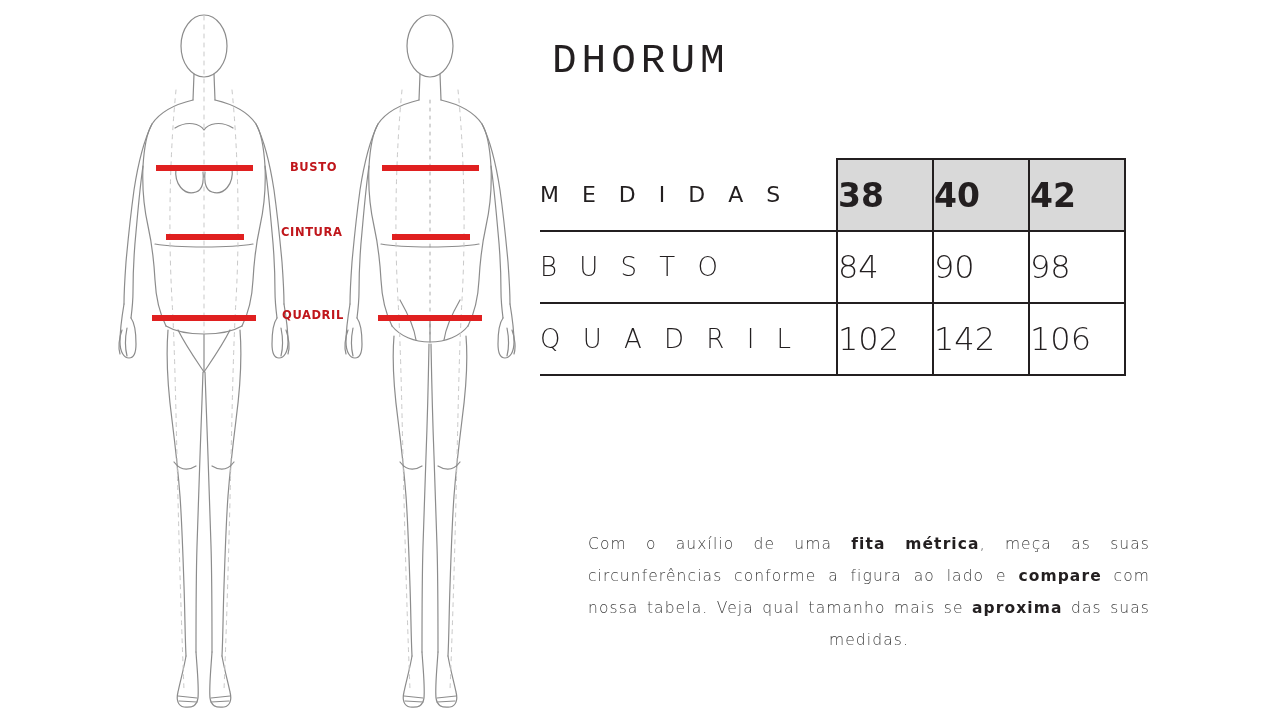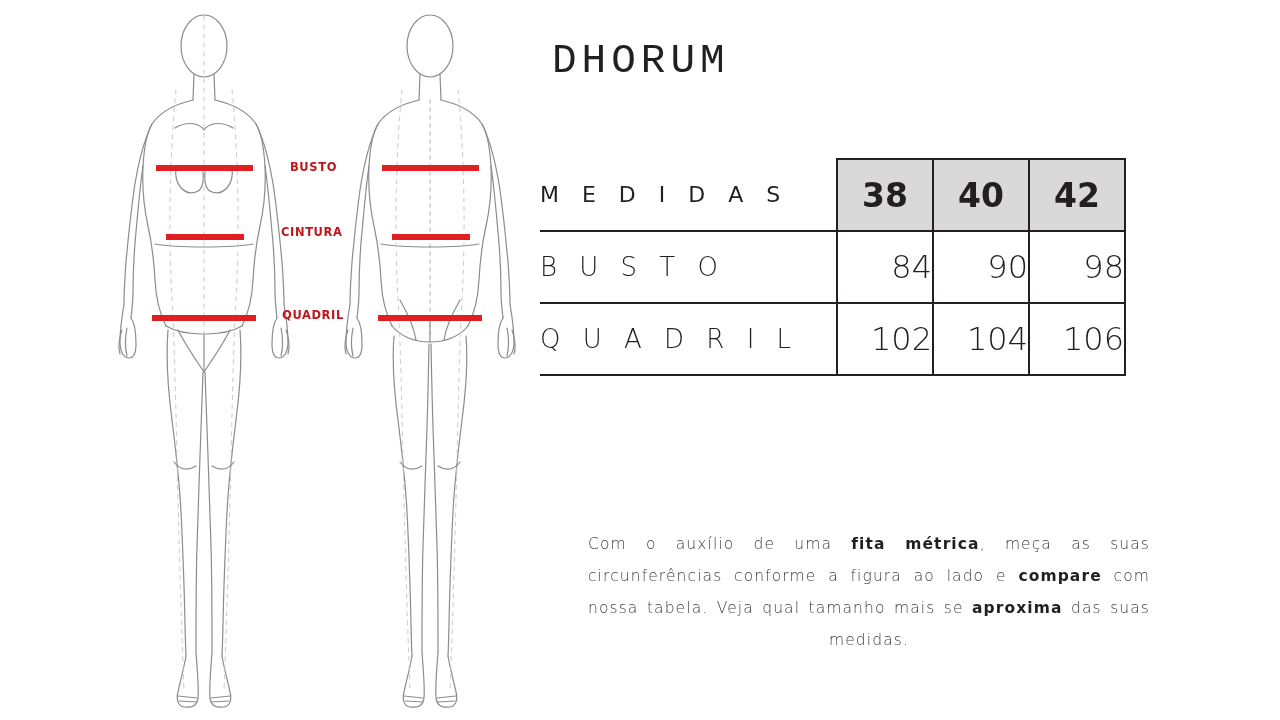--- a/index.html
+++ b/index.html
@@ -87,30 +87,29 @@
     font-size: 22px;
     letter-spacing: 8px;
     font-weight: 400;
     height: 70px;
     border-top: none !important;
     border-bottom: none !important;
   }
   .size-head {
     width: 94px;
     background: #d9d9d9;
-    text-align: center;
     font-size: 33px;
     font-weight: 700;
     color: #231f20;
     height: 70px;
     font-family: "DejaVu Sans", sans-serif;
   }
   .val-cell {
     width: 94px;
-    text-align: right;
+    text-align: left;
     font-size: 32px;
     font-weight: 300;
     color: #231f20;
     height: 70px;
     font-family: "DejaVu Sans", sans-serif;
   }
 
   
   .note {
     position: absolute;
@@ -315,21 +314,21 @@
         </tr>
         <tr>
           <td class="lbl-cell">B U S T O</td>
           <td class="val-cell">84</td>
           <td class="val-cell">90</td>
           <td class="val-cell">98</td>
         </tr>
         <tr>
           <td class="lbl-cell">Q U A D R I L</td>
           <td class="val-cell">102</td>
-          <td class="val-cell">104</td>
+          <td class="val-cell">142</td>
           <td class="val-cell">106</td>
         </tr>
       </tbody>
         </table>
     </div>
 
     <p class="note"><span>Com o auxílio de uma </span><b>fita métrica</b><span>, meça as suas circunferências conforme a figura ao lado e </span><b>compare</b><span> com nossa tabela. Veja qual tamanho mais se </span><b>aproxima</b><span> das suas medidas.</span></p>
 
   </div>
 </div>

